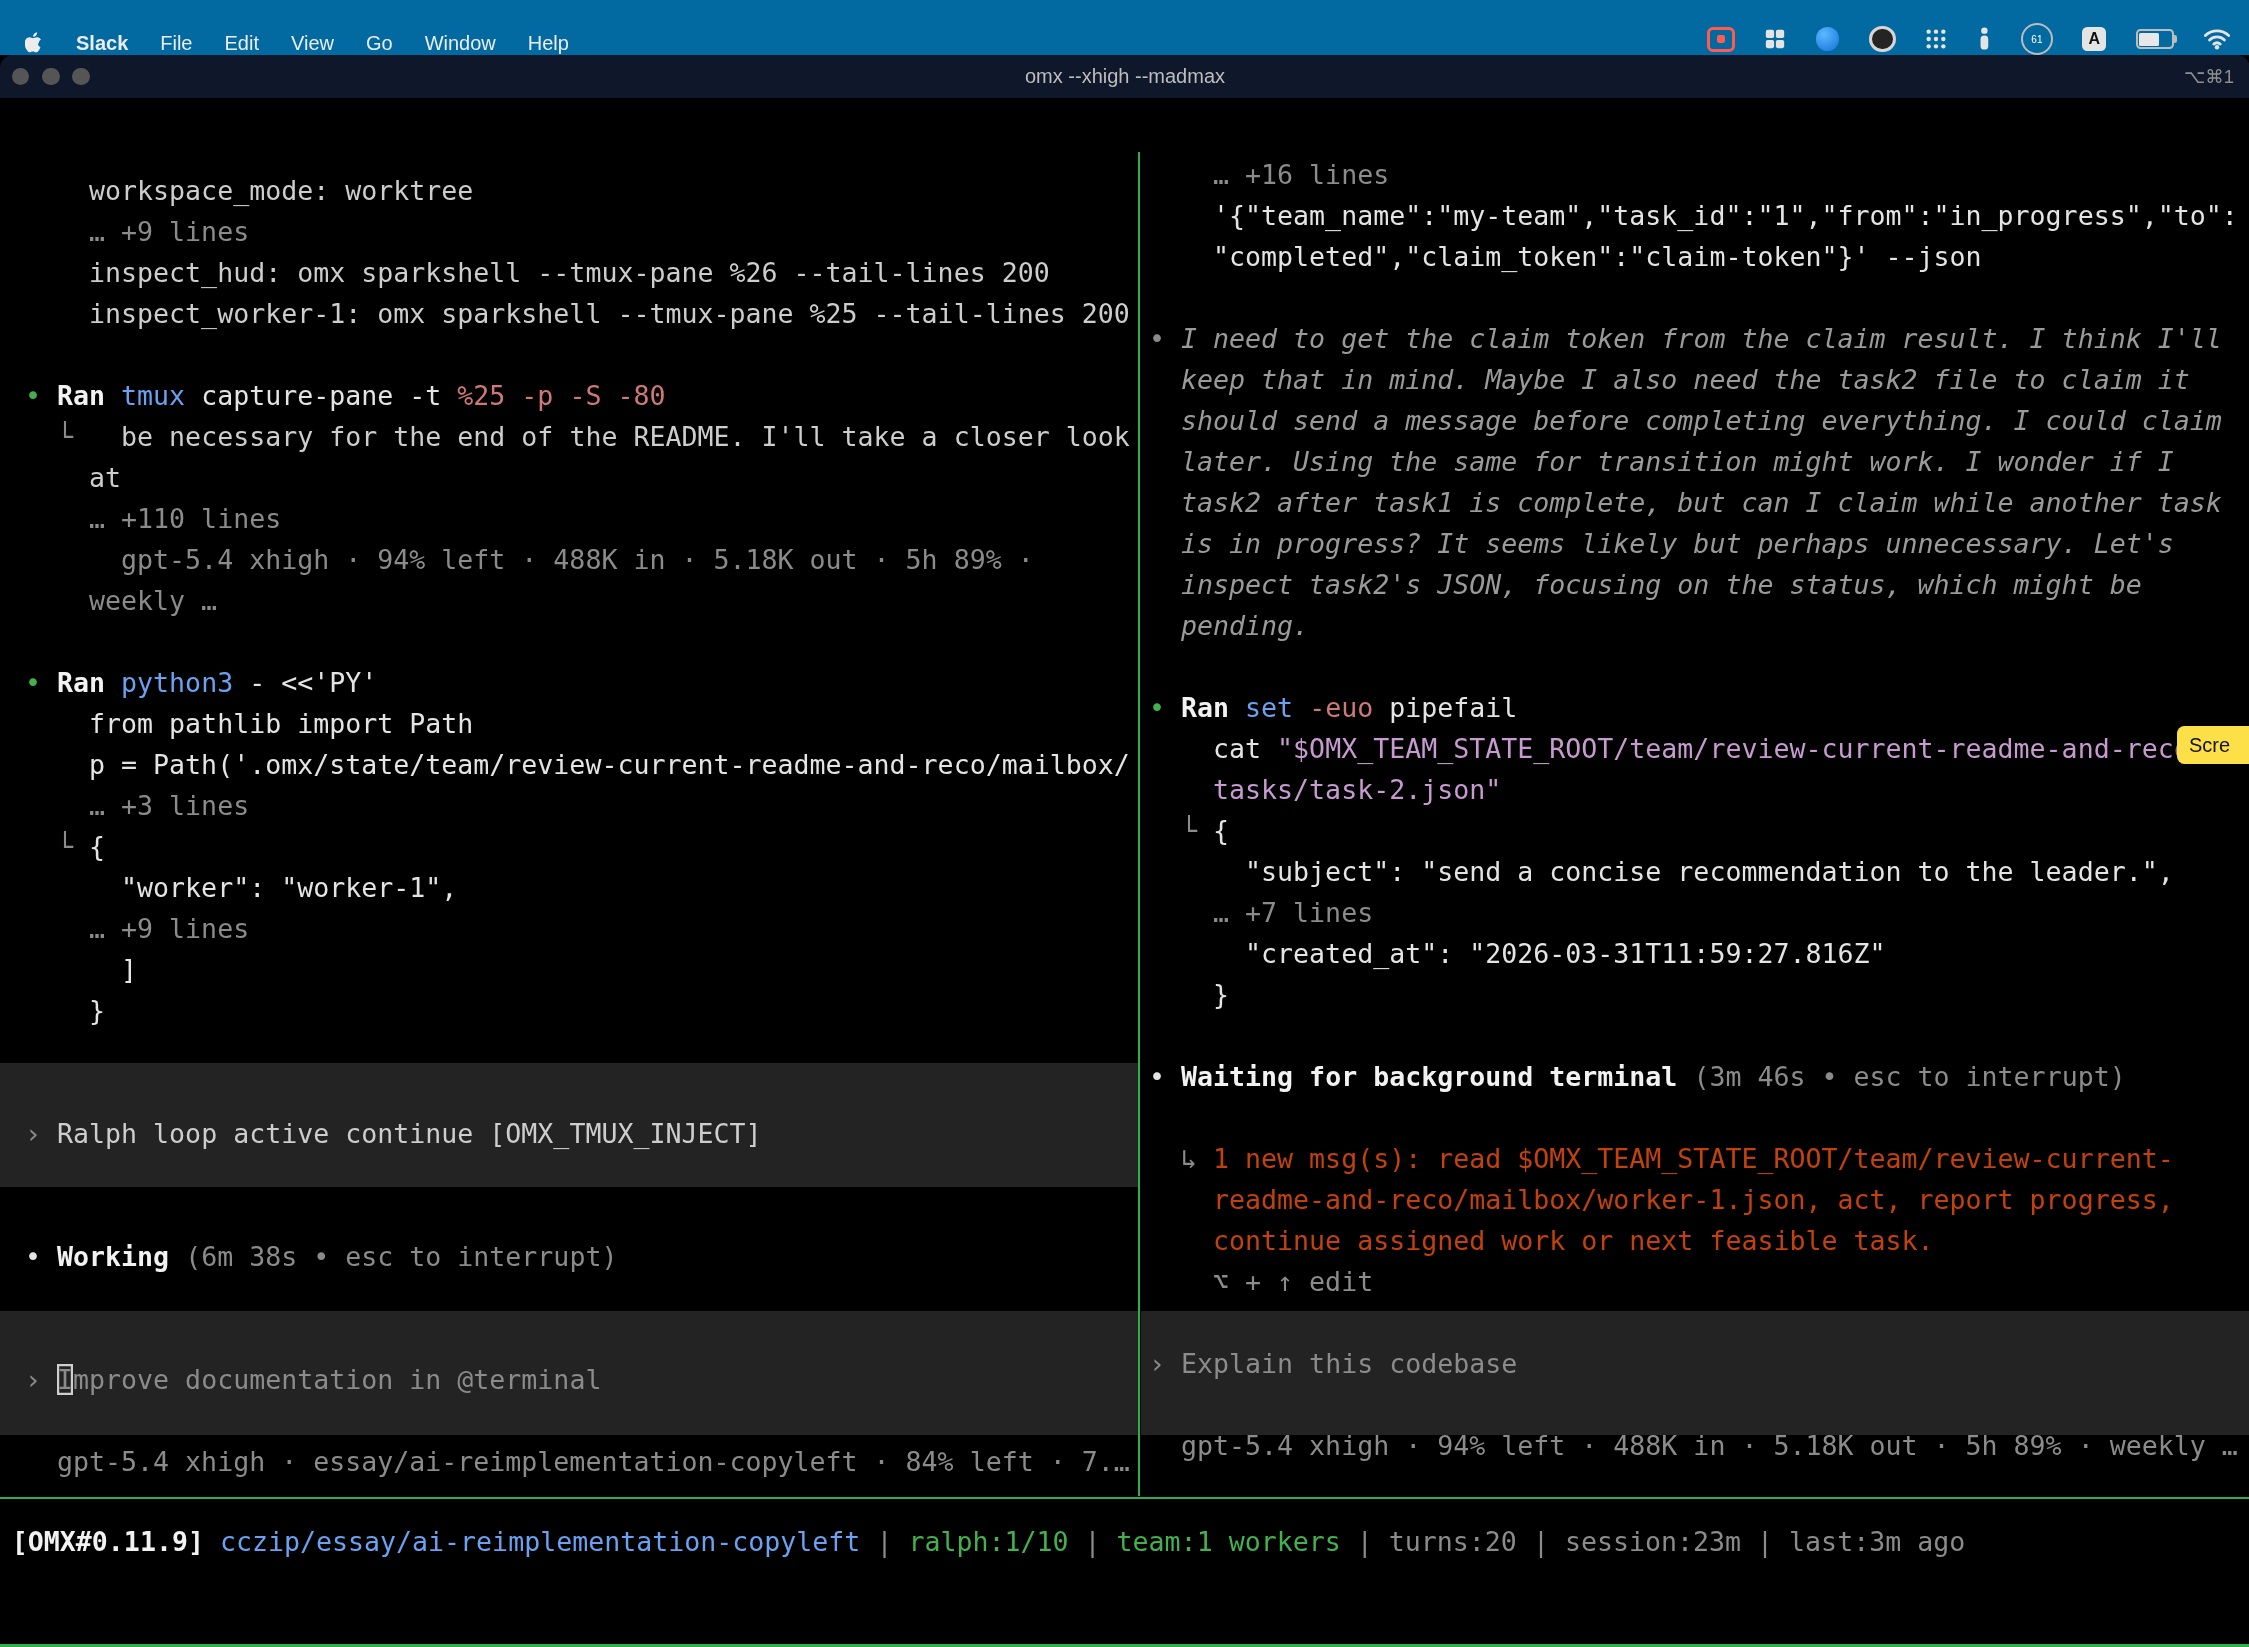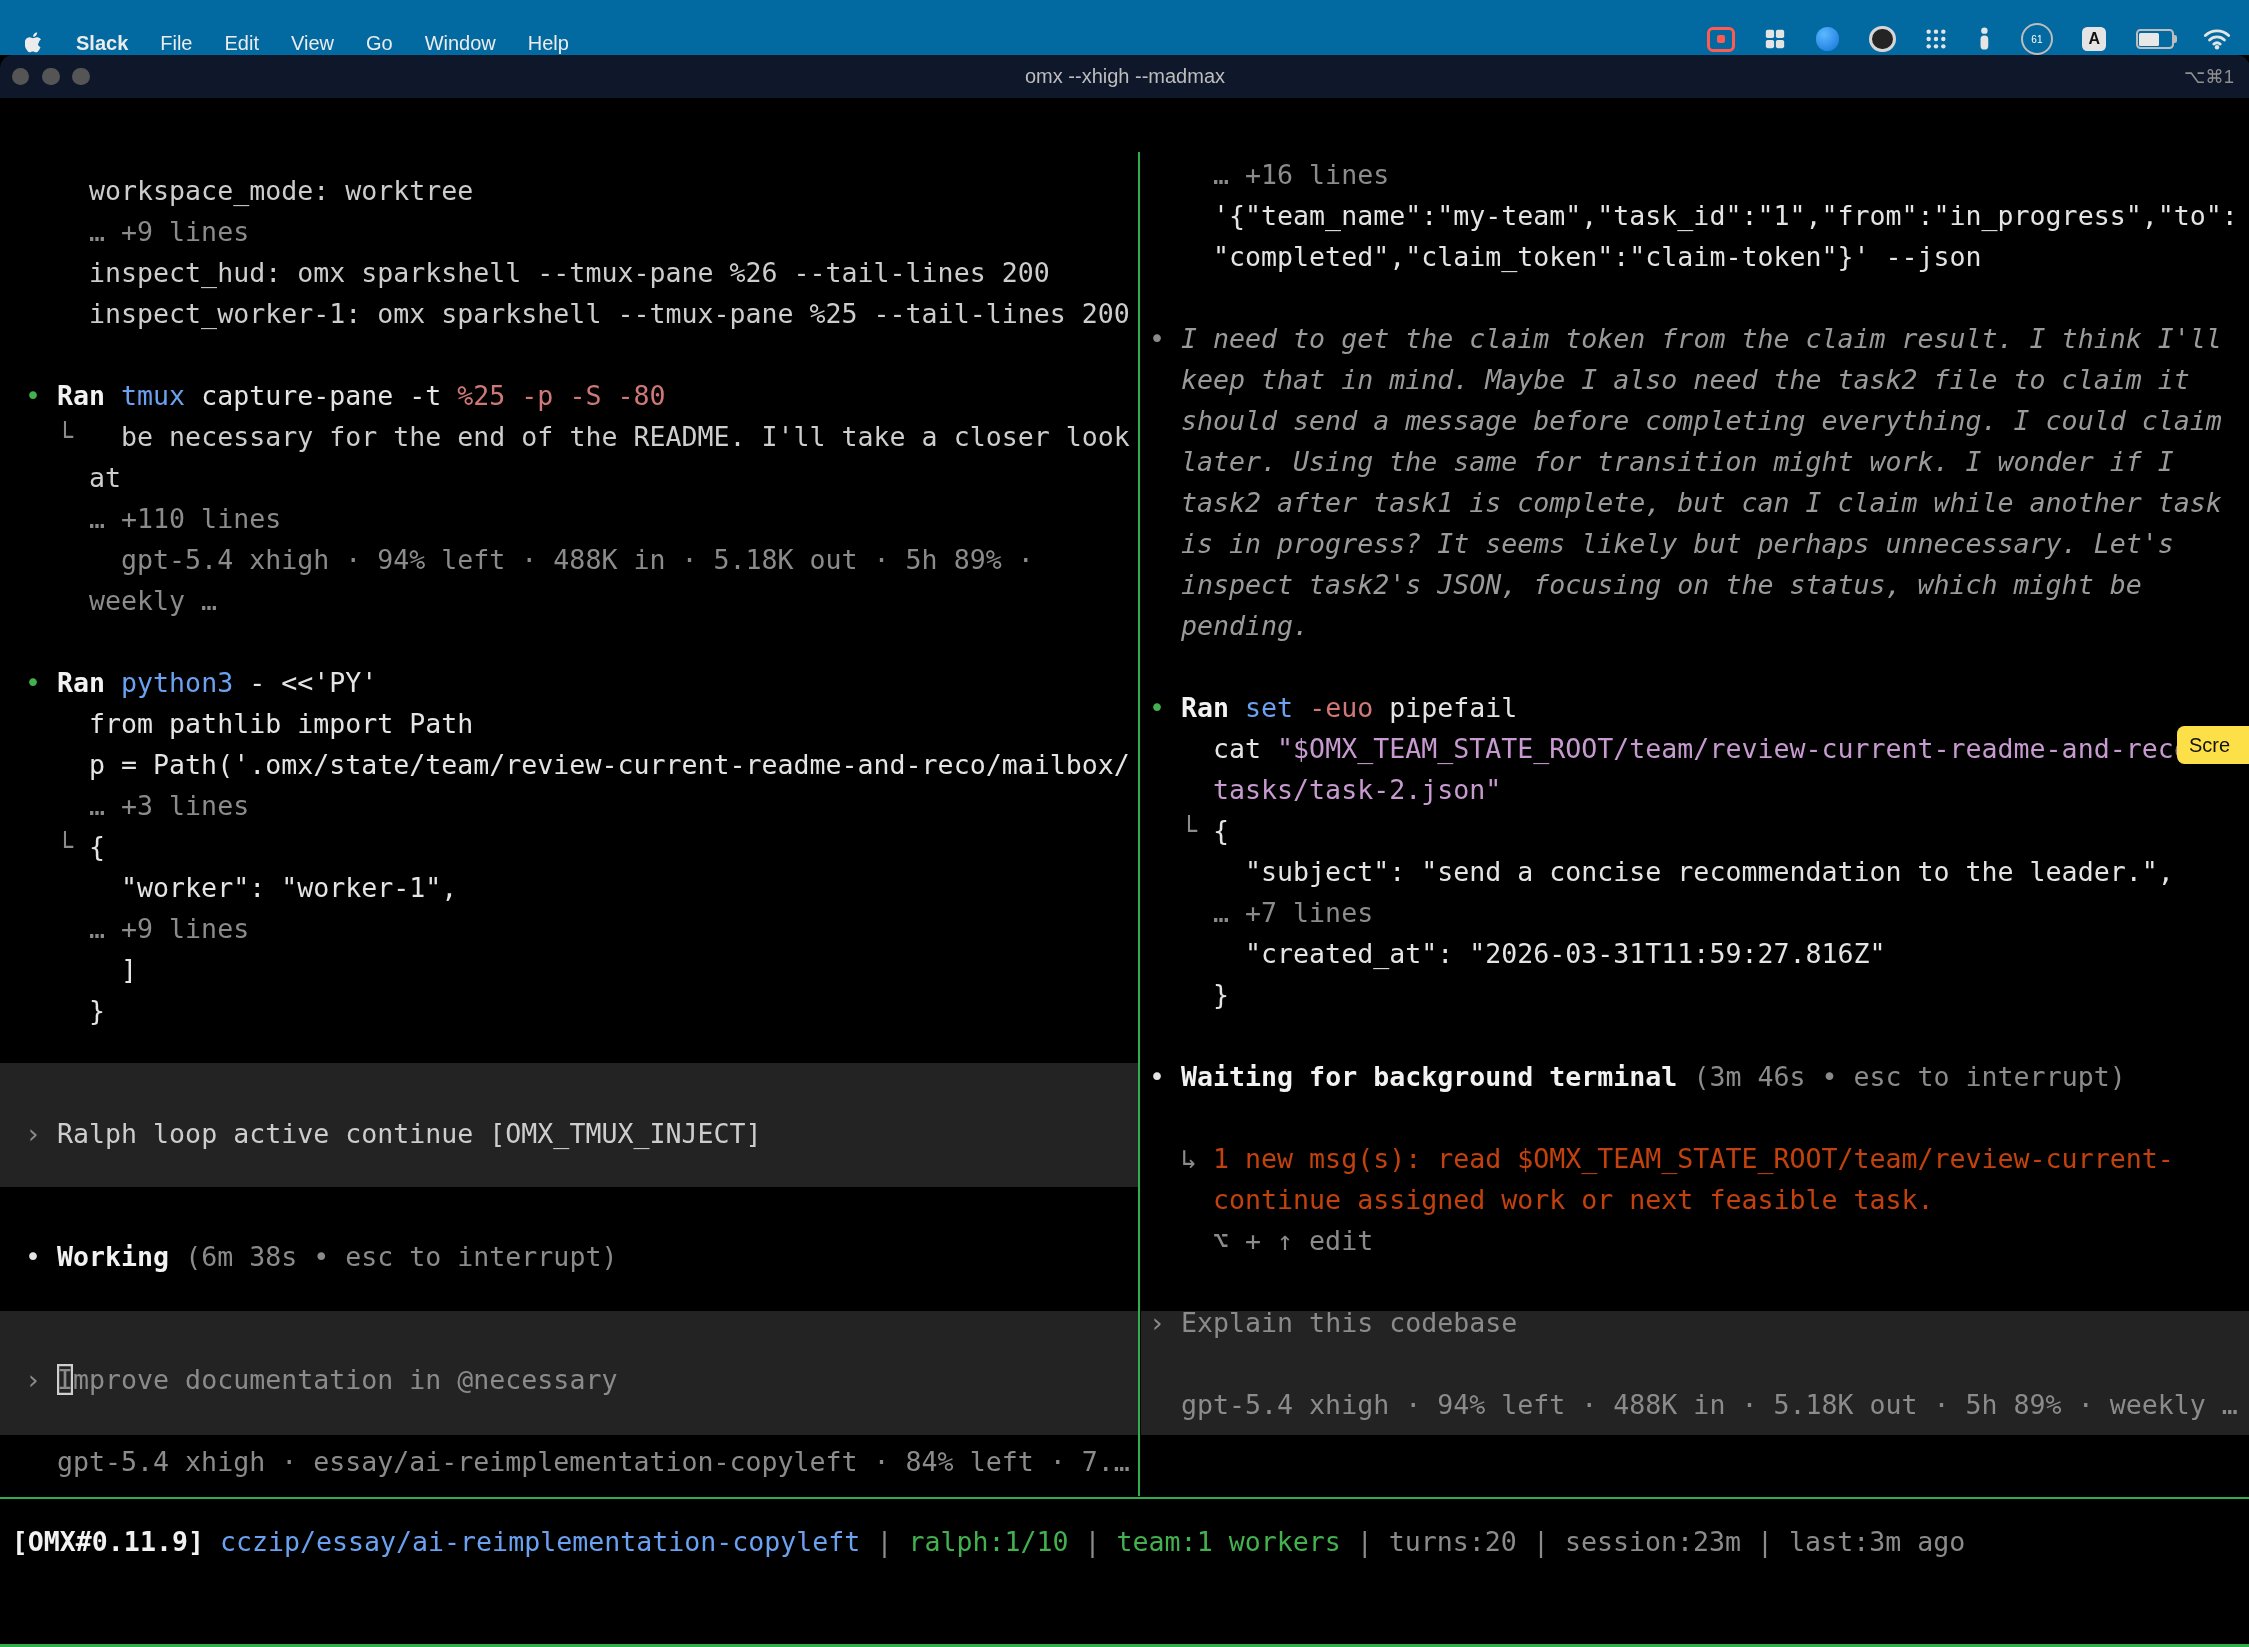--- a/index.html
+++ b/index.html
@@ -188,21 +188,21 @@
       <div class="tl"><span class="c-w">      ]</span></div>
       <div class="tl"><span class="c-w">    }</span></div>
       <div class="tl">&nbsp;</div>
       <div class="tl">&nbsp;</div>
       <div class="tl"><span class="c-dim">› </span><span class="c-out">Ralph loop active continue [OMX_TMUX_INJECT]</span></div>
       <div class="tl">&nbsp;</div>
       <div class="tl">&nbsp;</div>
       <div class="tl"><span class="c-w">• </span><span class="c-b">Working </span><span class="c-dim">(6m 38s • esc to interrupt)</span></div>
       <div class="tl">&nbsp;</div>
       <div class="tl">&nbsp;</div>
-      <div class="tl"><span class="c-dim">› </span><span class="c-cursor">I</span><span class="c-dim">mprove documentation in @necessary</span></div>
+      <div class="tl"><span class="c-dim">› </span><span class="c-cursor">I</span><span class="c-dim">mprove documentation in @terminal</span></div>
       <div class="tl">&nbsp;</div>
       <div class="tl"><span class="c-dim">  gpt-5.4 xhigh · essay/ai-reimplementation-copyleft · 84% left · 7.…</span></div>
     </div>
   <div class="pane pane-right">
       <div class="tl"><span class="c-dim">    … +16 lines</span></div>
       <div class="tl"><span class="c-w">    '{"team_name":"my-team","task_id":"1","from":"in_progress","to":</span></div>
       <div class="tl"><span class="c-w">    "completed","claim_token":"claim-token"}' --json</span></div>
       <div class="tl">&nbsp;</div>
       <div class="tl"><span class="c-dim">• </span><span class="c-it">I need to get the claim token from the claim result. I think I'll</span></div>
       <div class="tl"><span class="c-it">  keep that in mind. Maybe I also need the task2 file to claim it</span></div>
@@ -218,20 +218,21 @@
       <div class="tl"><span class="c-mag">    tasks/task-2.json"</span></div>
       <div class="tl"><span class="c-dim">  └ </span><span class="c-w">{</span></div>
       <div class="tl"><span class="c-w">      "subject": "send a concise recommendation to the leader.",</span></div>
       <div class="tl"><span class="c-dim">    … +7 lines</span></div>
       <div class="tl"><span class="c-w">      "created_at": "2026-03-31T11:59:27.816Z"</span></div>
       <div class="tl"><span class="c-w">    }</span></div>
       <div class="tl">&nbsp;</div>
       <div class="tl"><span class="c-w">• </span><span class="c-b">Waiting for background terminal </span><span class="c-dim">(3m 46s • esc to interrupt)</span></div>
       <div class="tl">&nbsp;</div>
       <div class="tl"><span class="c-dim">  ↳ </span><span class="c-itout">1 new msg(s): read $OMX_TEAM_STATE_ROOT/team/review-current-</span></div>
+      <div class="tl"><span class="c-itout">    readme-and-reco/mailbox/worker-1.json, act, report progress,</span></div>
       <div class="tl"><span class="c-itout">    continue assigned work or next feasible task.</span></div>
       <div class="tl"><span class="c-dim">    ⌥ + ↑ edit</span></div>
       <div class="tl">&nbsp;</div>
       <div class="tl"><span class="c-dim">› </span><span class="c-dim">Explain this codebase</span></div>
       <div class="tl">&nbsp;</div>
       <div class="tl"><span class="c-dim">  gpt-5.4 xhigh · 94% left · 488K in · 5.18K out · 5h 89% · weekly …</span></div>
     </div>
 
   <div class="pane-divider"></div>
   <div class="pane-hborder"></div>

